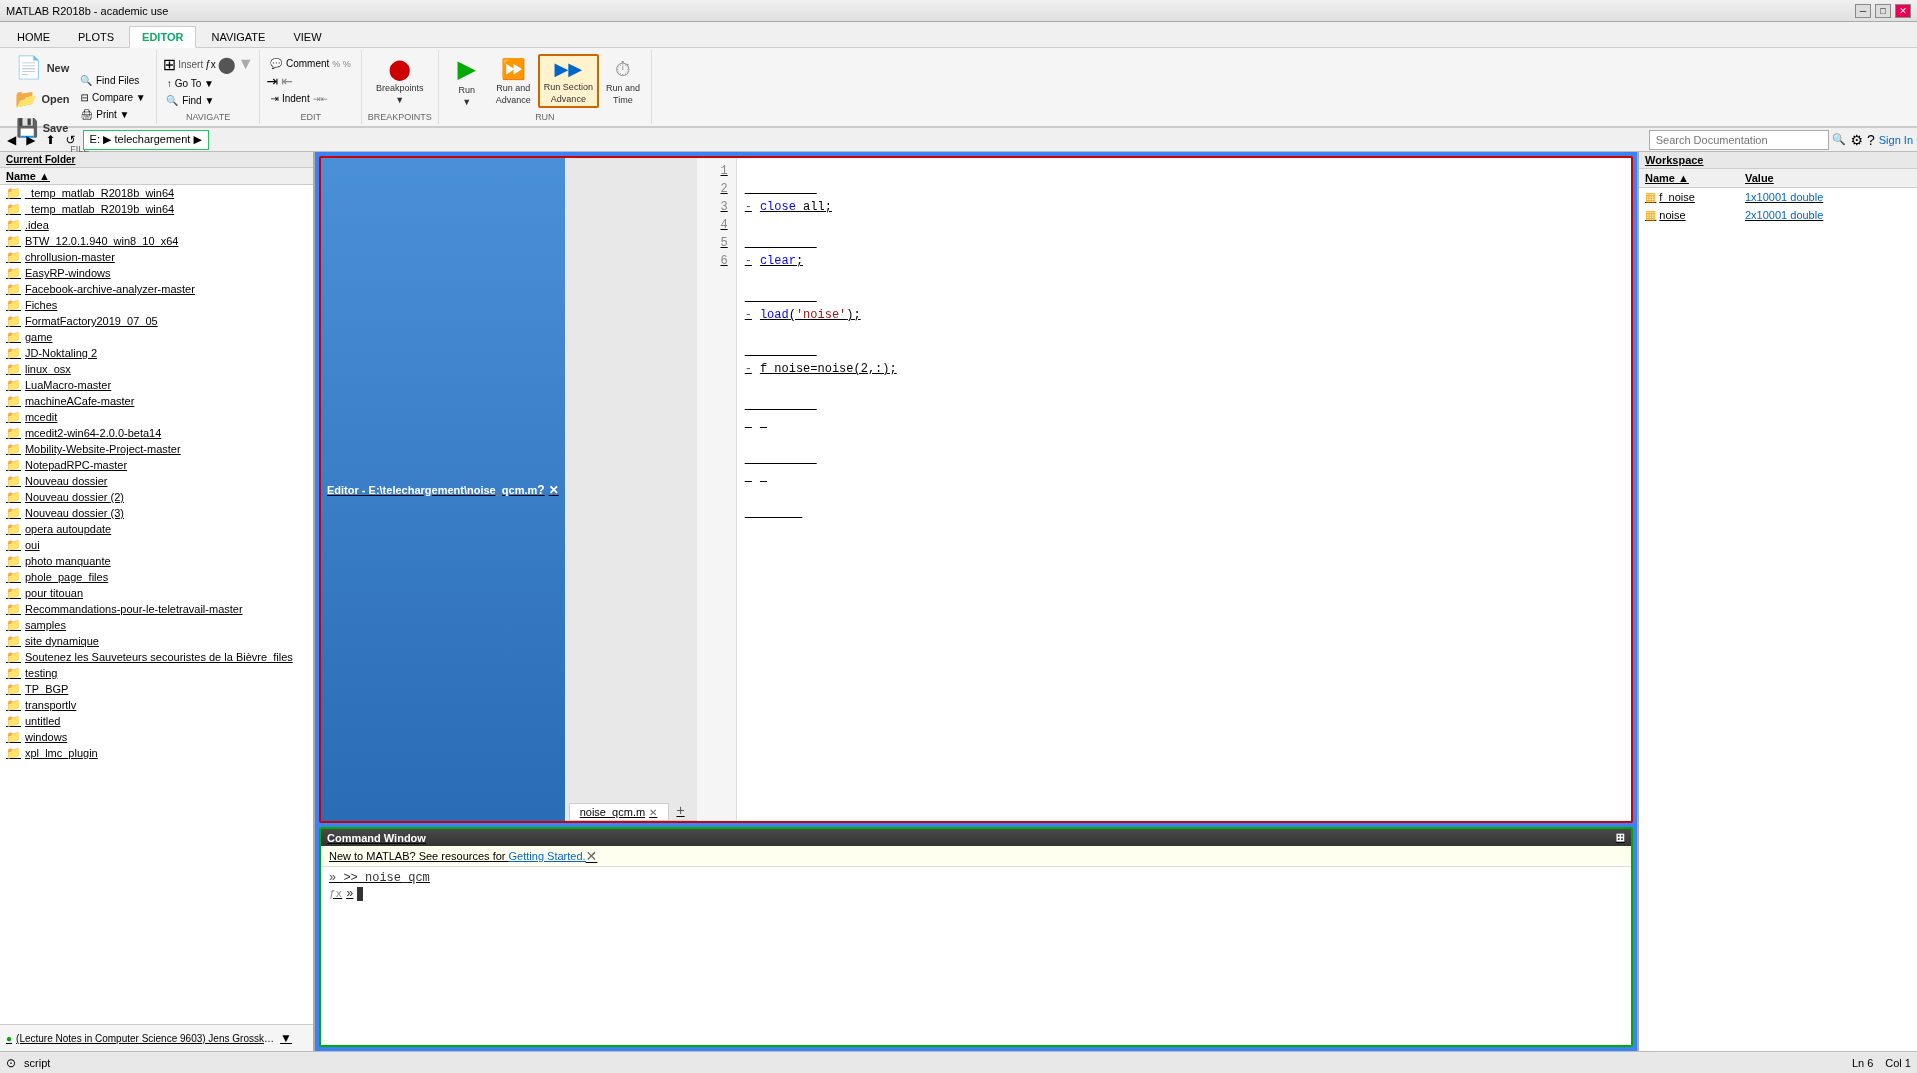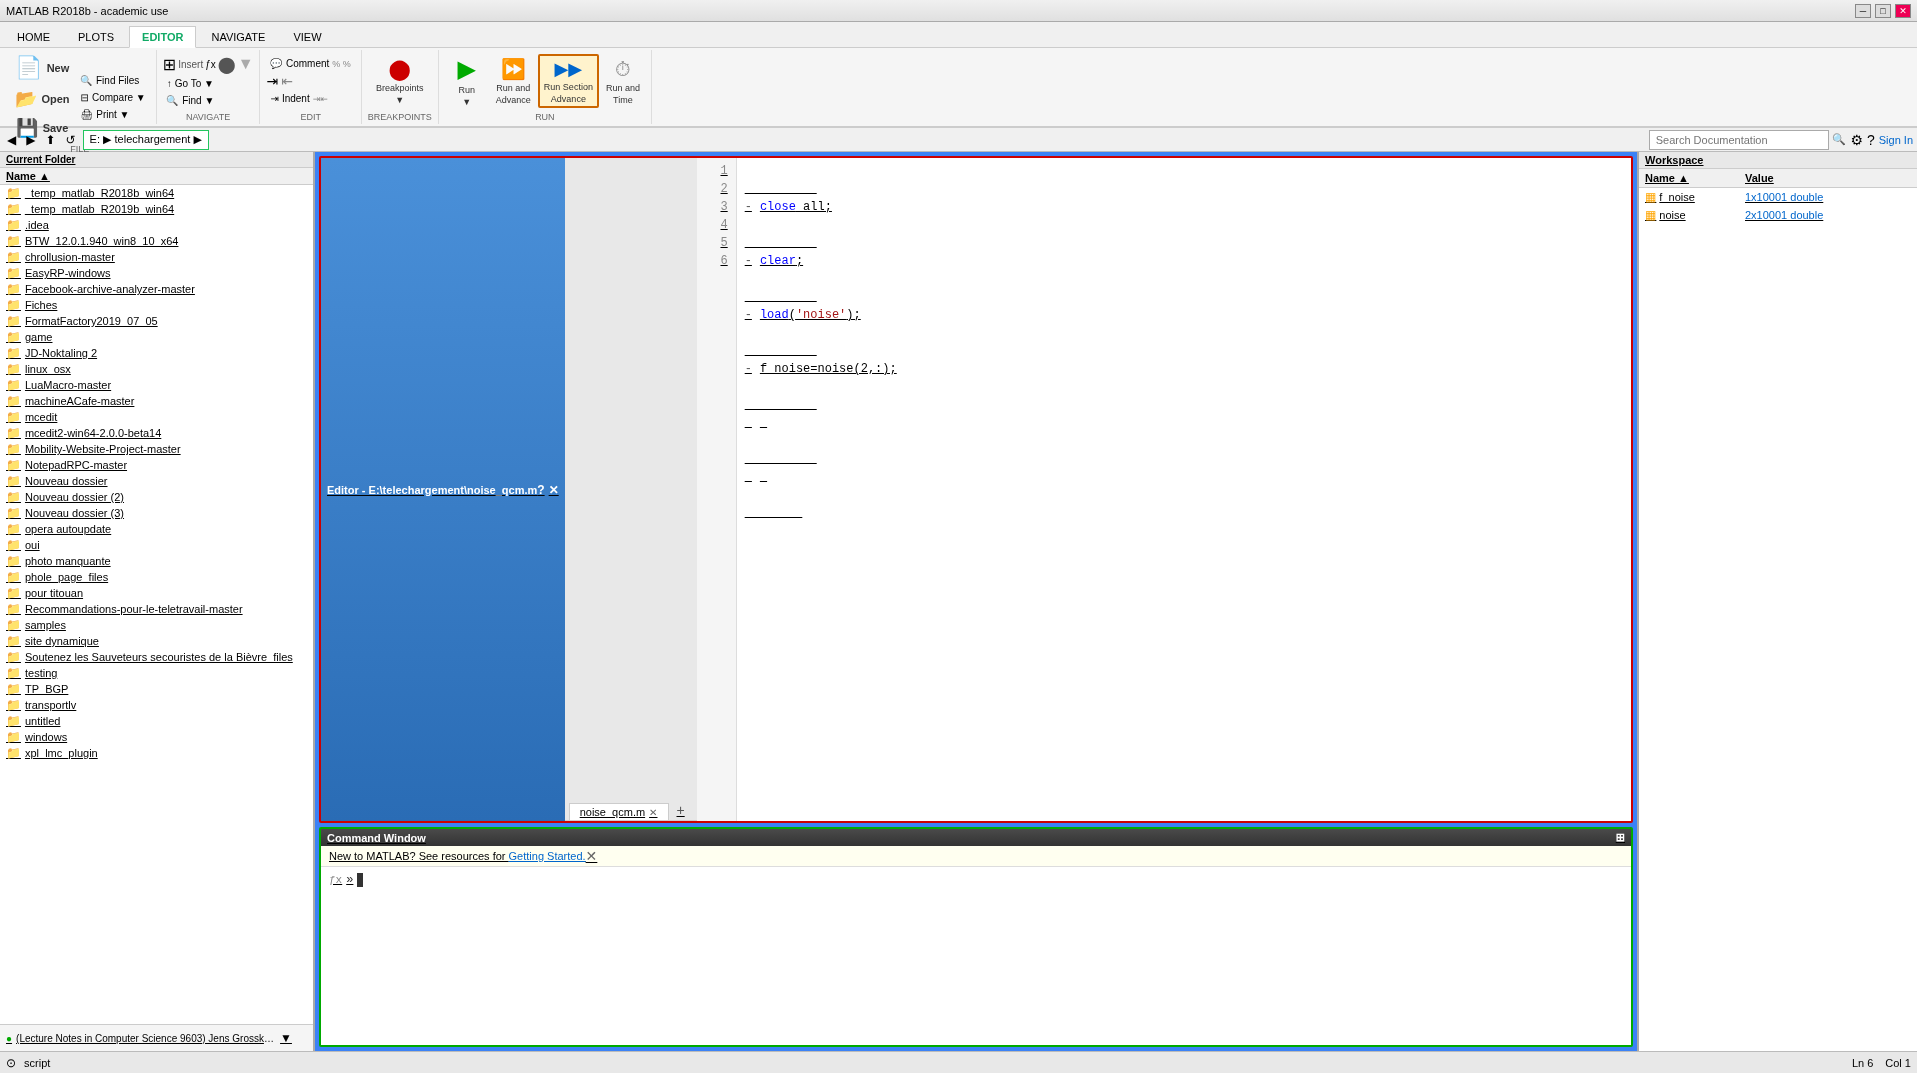--- a/index.html
+++ b/index.html
@@ -711,20 +711,23 @@
         <span style="cursor:pointer;color:white;">⊞</span>
       </div>
       <div id="notification-bar">
         <span>
           <span>New to MATLAB? See resources for </span>
           <span class="notif-link">Getting Started.</span>
         </span>
         <span class="notif-close">✕</span>
       </div>
       <div id="command-content">
+        <div style="color:#333;">
+          <span style="color:#555;">» </span><span>&gt;&gt; noise_qcm</span>
+        </div>
         <div style="display:flex;align-items:center;gap:4px;margin-top:2px;">
           <span style="font-size:11px;color:#888;">ƒx</span>
           <span style="color:#333;">» </span>
           <span style="width:6px;height:14px;background:#333;display:inline-block;animation:blink 1s infinite;"></span>
         </div>
       </div>
     </div>
 
   </div>
 

